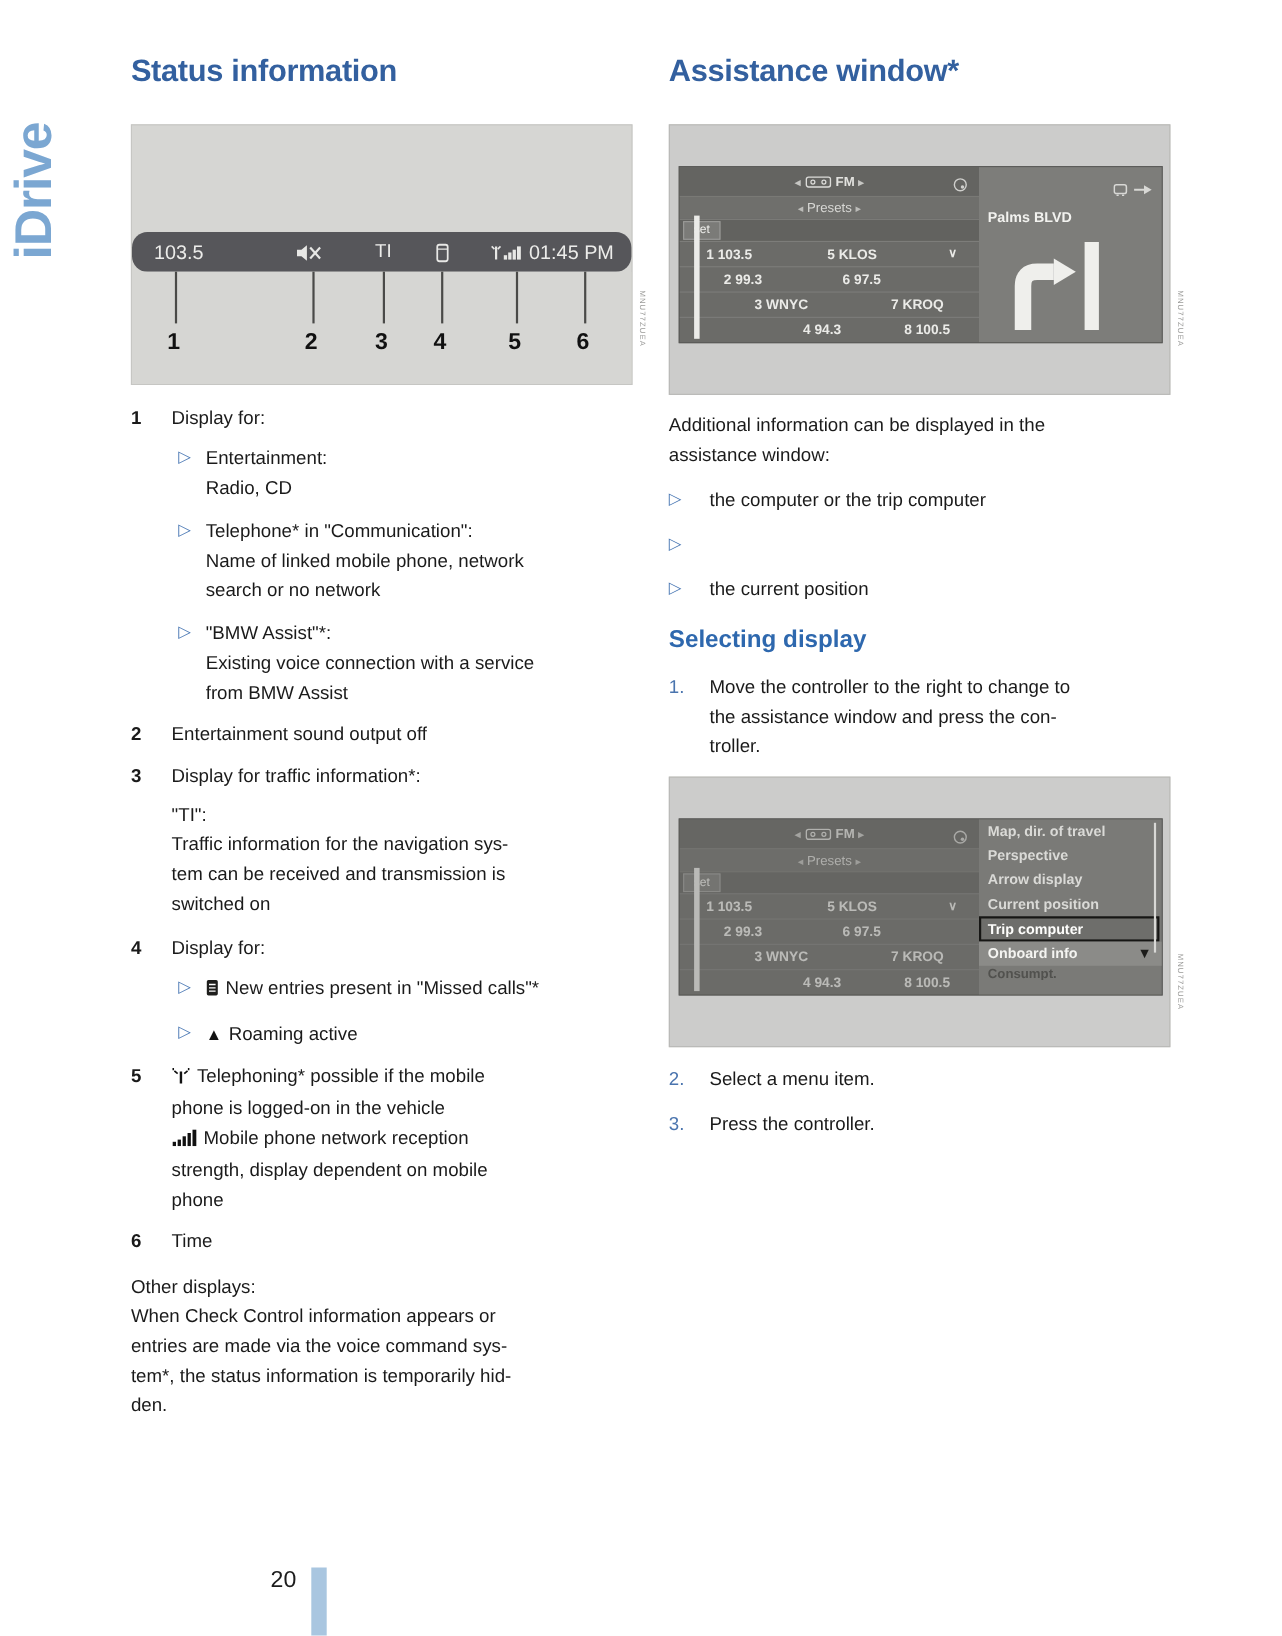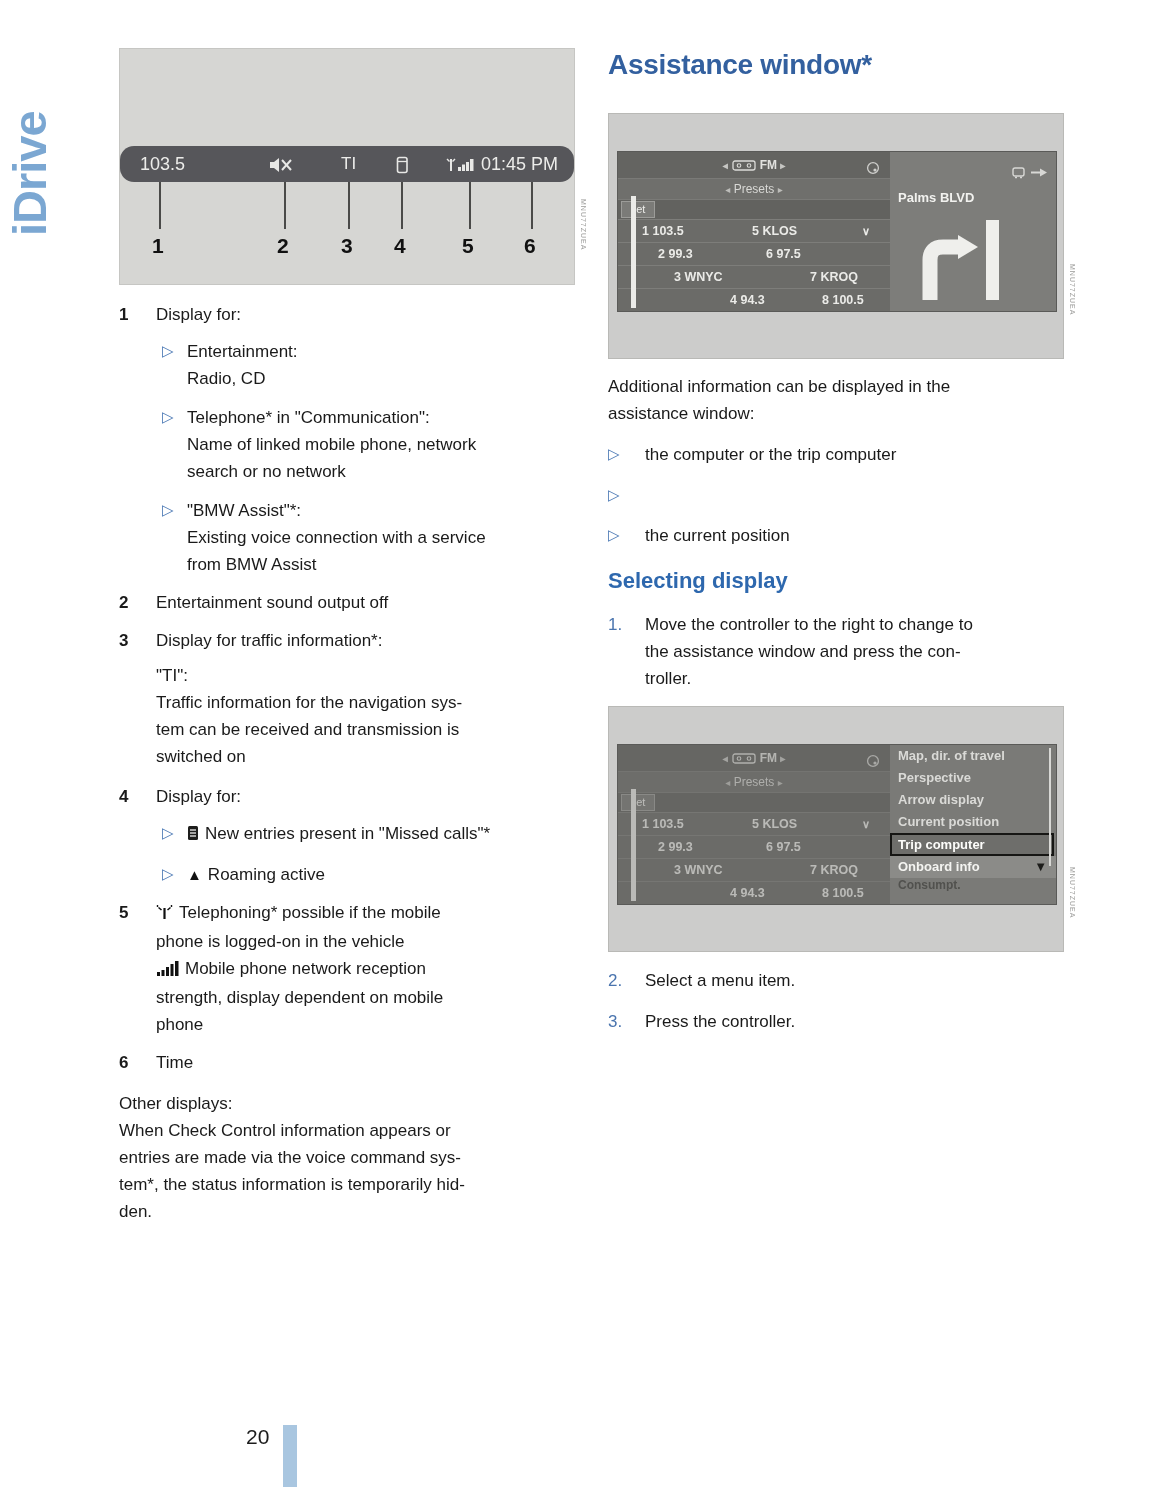--- a/index.html
+++ b/index.html
@@ -76,21 +76,21 @@
         line-height:21px; border-top:1px solid #7a7a77; }
   .pr .arr { color:#bcbcb9; font-size:10px; }
   .setrow { height:20px; background:#62625f; position:relative; border-top:1px solid #7a7a77; }
   .settab { position:absolute; left:3px; top:1px; width:34px; height:17px; background:#7b7b78;
     border:1px solid #9c9c99; color:#eeeeeb; font-size:11px; text-align:center; line-height:15px; }
   .srow { height:23px; position:relative; border-top:1px solid #7d7d7a; font-size:12.5px;
           font-weight:bold; color:#ebebe8; line-height:23px; }
   .srow span { position:absolute; }
   .r0 .sa{left:24px} .r0 .sb{left:134px} .r0 .sc{left:244px; font-size:11px}
   .r1 .sa{left:40px} .r1 .sb{left:148px}
-  .r2 .sa{left:56px} .r2 .sb{left:192px}
+  .r2 .sa{left:68px} .r2 .sb{left:192px}
   .r3 .sa{left:112px} .r3 .sb{left:204px}
   .scrollbar { position:absolute; left:13px; top:44px; width:5px; height:112px; background:#ebebe8; }
   .dim { opacity:.62; }
 
   .assist { position:relative; flex:1; background:#7d7d7a; }
   .street { position:absolute; left:8px; top:38px; color:#f2f2ef; font-size:13px; font-weight:bold; line-height:16px; }
   .car-icons { position:absolute; right:8px; top:8px; }
   .turn { position:absolute; left:26px; top:64px; }
 
   .menu { position:relative; flex:1; background:#7a7a77; }
@@ -107,20 +107,21 @@
   
   .page-num { position:absolute; left:246px; top:1423px; font-size:21px; color:#1c1c1c; }
   .footer-bar { position:absolute; left:283px; top:1425px; width:14px; height:62px; background:#a9c6e0; }
 </style>
 </head>
 <body>
 
 <div class="side-label">iDrive</div>
 
 <div class="col col-left">
+  <h1 class="heading">Status information</h1>
 
   <div class="fig1">
     <div class="f1-bar">
       <span class="t" style="left:20px">103.5</span>
       <span class="t" style="left:148px;top:9px"><svg width="26" height="18">
             <polygon points="2,6 6,6 11,2 11,16 6,12 2,12" fill="#e8e8e6"></polygon>
             <line x1="14" y1="4" x2="23" y2="14" stroke="#e8e8e6" stroke-width="2"></line>
             <line x1="23" y1="4" x2="14" y2="14" stroke="#e8e8e6" stroke-width="2"></line>
           </svg></span>
       <span class="t" style="left:221px;font-size:17px">TI</span>

